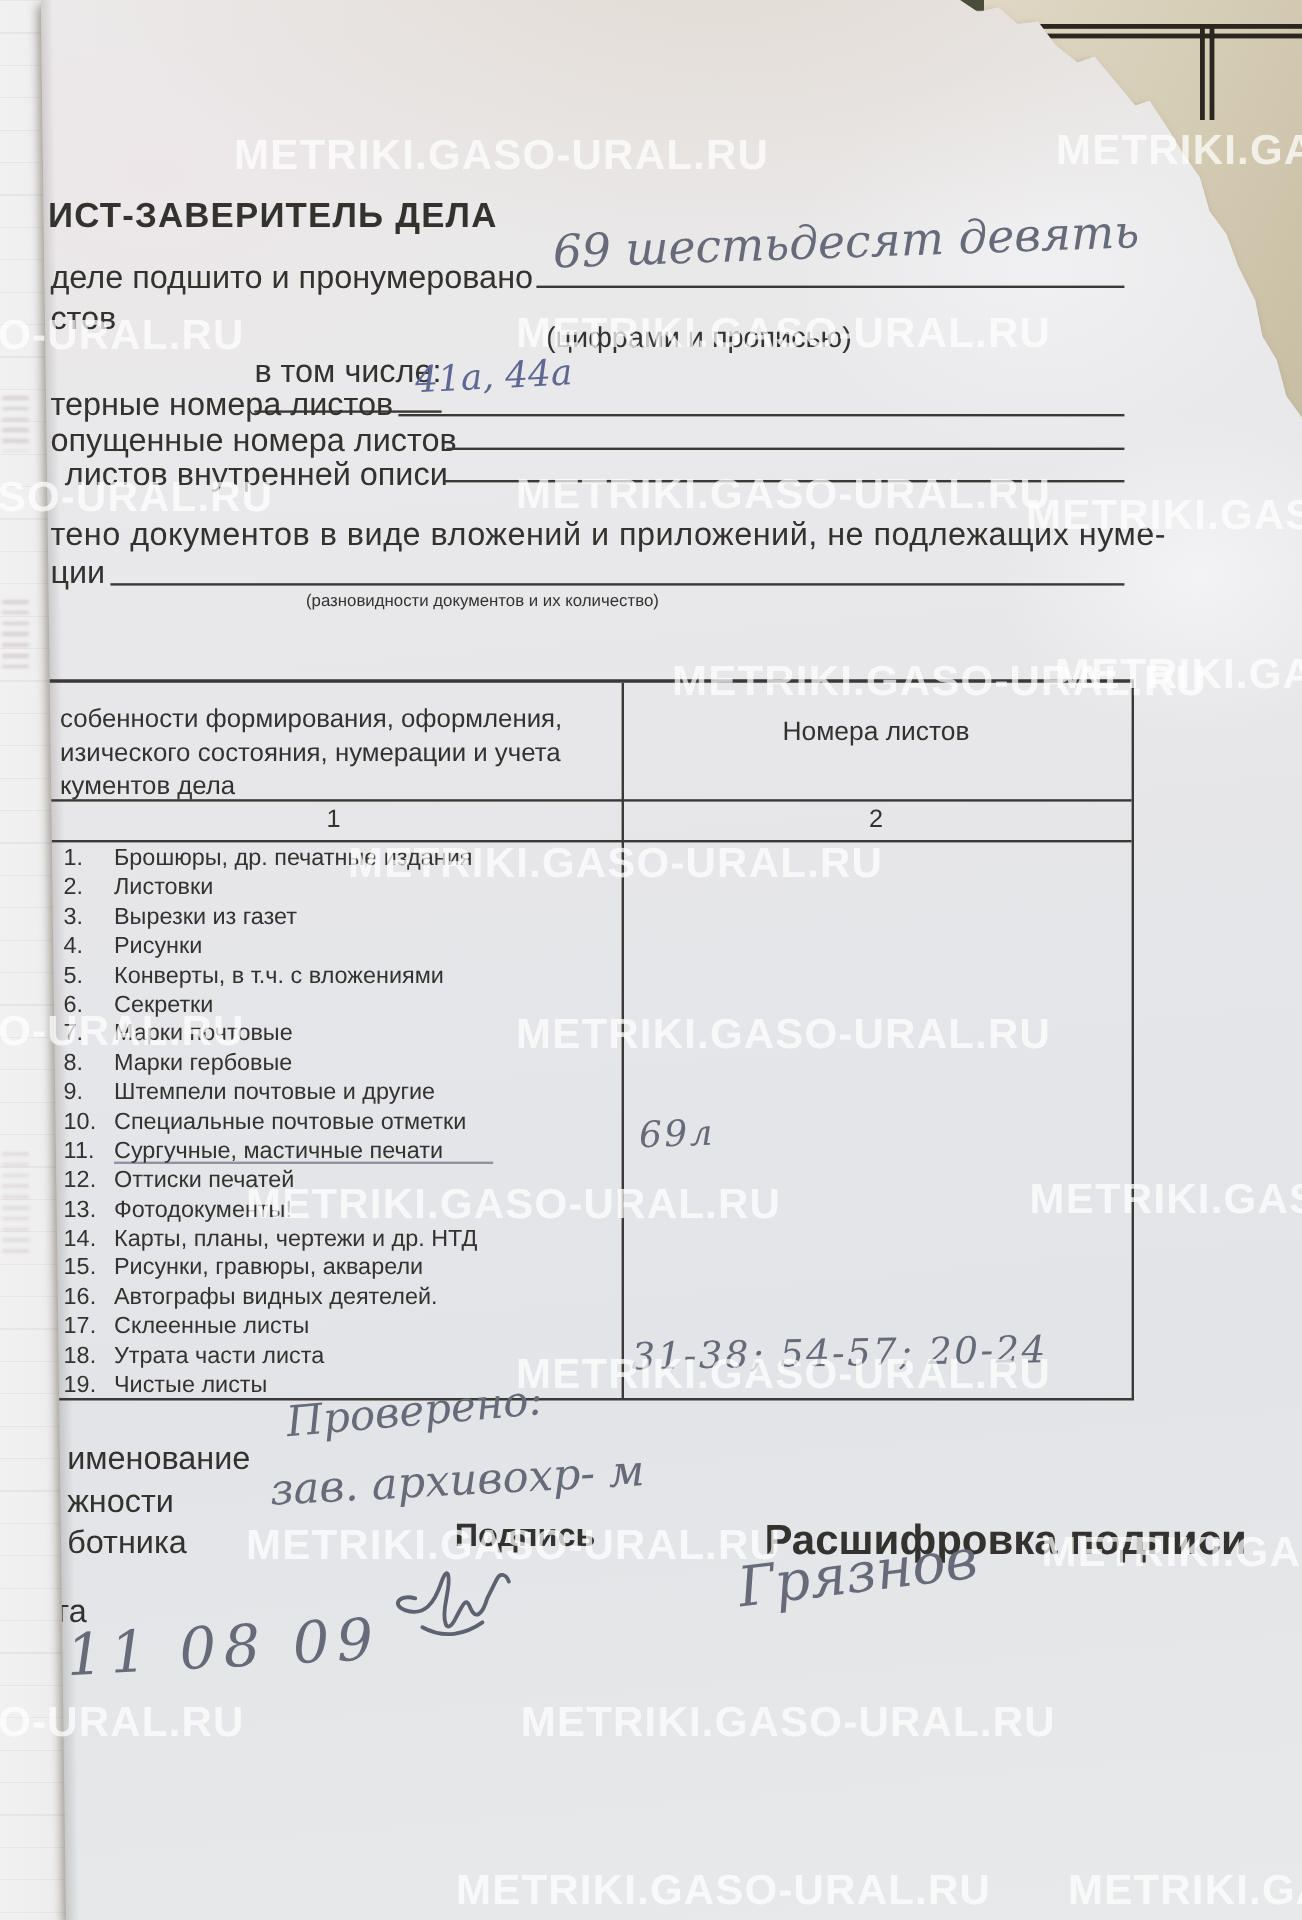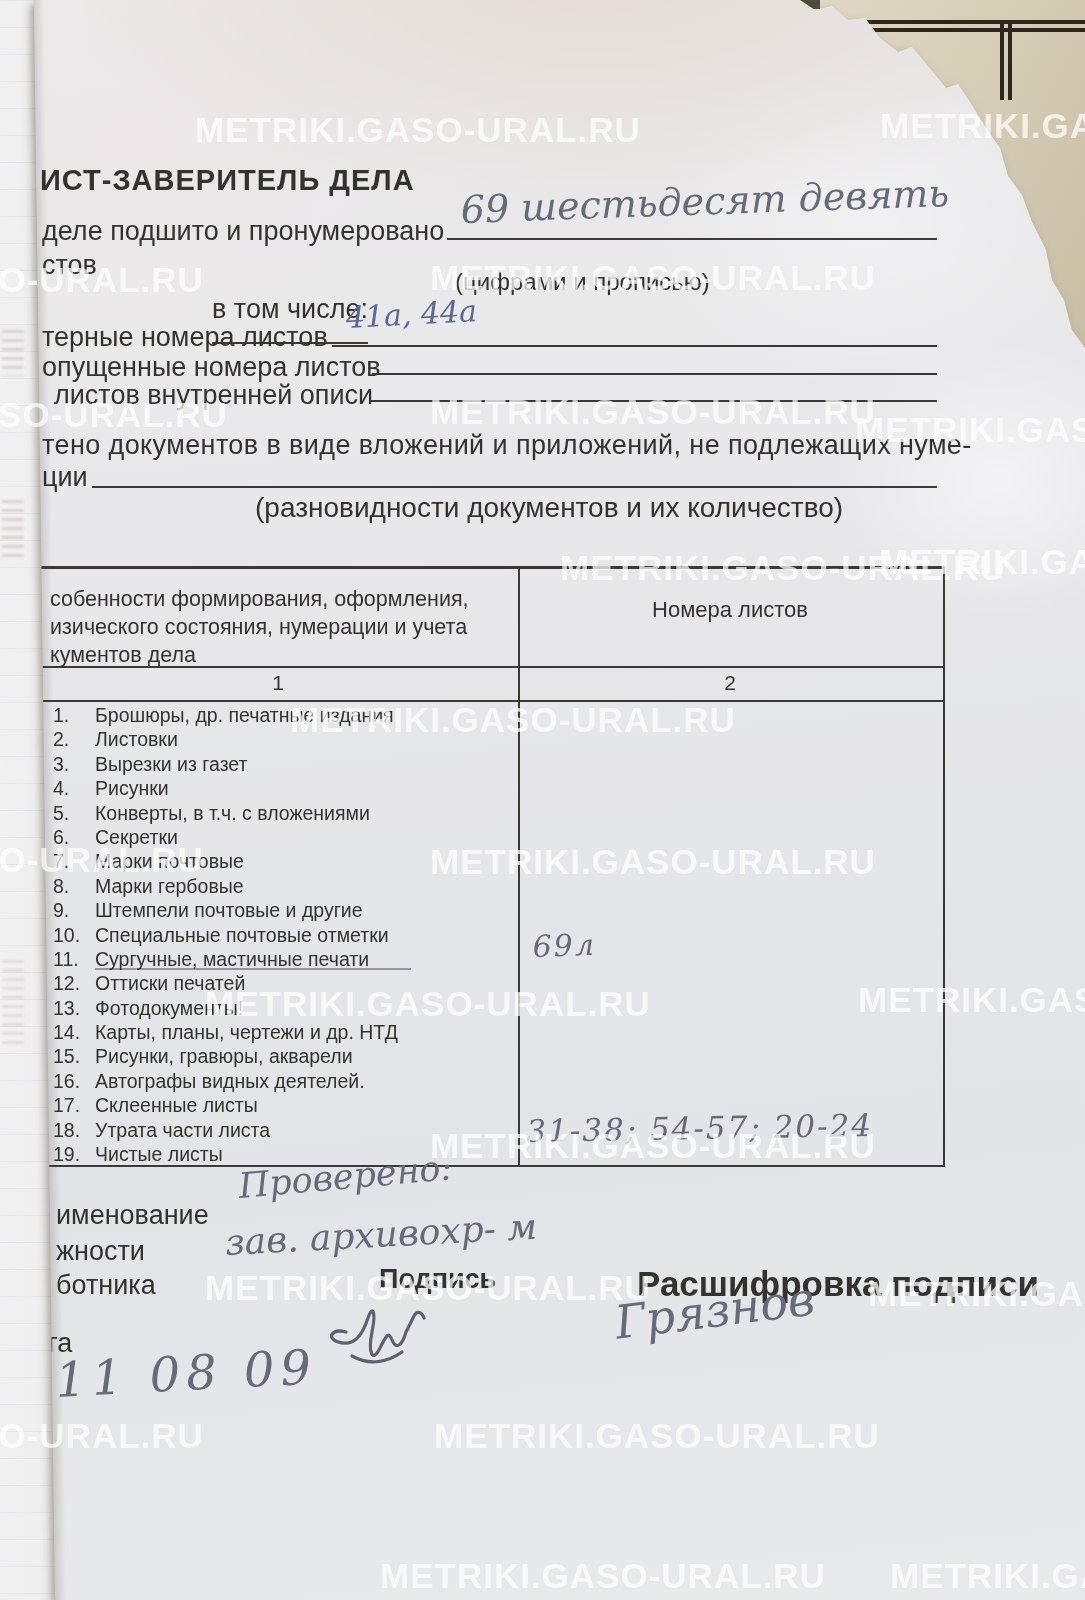--- a/index.html
+++ b/index.html
@@ -100,21 +100,21 @@
           <div class="hand hand-blue" style="left: 345px; top: 300px; font-size: 30px; transform: rotate(-3deg);">41а, 44а</div>
           <div class="typed" style="left: 42px; top: 352px; font-size: 27px;">опущенные номера листов</div>
           <div class="line" style="left: 372px; top: 373px; width: 565px;"></div>
           <div class="typed" style="left: 54px; top: 380px; font-size: 27px;">листов внутренней описи</div>
           <div class="line" style="left: 370px; top: 400px; width: 567px;"></div>
         </div>
 
       <div class="typed" style="left:42px;top:430px;font-size:27px;letter-spacing:0.4px;">тено документов в виде вложений и приложений, не подлежащих нуме-</div>
       <div class="typed" style="left:42px;top:462px;font-size:27px;">ции</div>
       <div class="line" style="left:92px;top:486px;width:845px;"></div>
-      <div class="typed" style="left:255px;top:492px;font-size:28px;">(разновидности документов и их количество)</div>
+      <div class="typed" style="left:255px;top:492px;font-size:14px;">(разновидности документов и их количество)</div>
 
       <div class="table">
         <div class="tdivider"></div>
         <div class="thline" style="top:97px;"></div>
         <div class="thline" style="top:131px;"></div>
         <div class="h1lines" id="col1-header">
             <div>собенности формирования, оформления,</div>
             <div>изического состояния, нумерации и учета</div>
             <div>кументов дела</div>
           </div>

